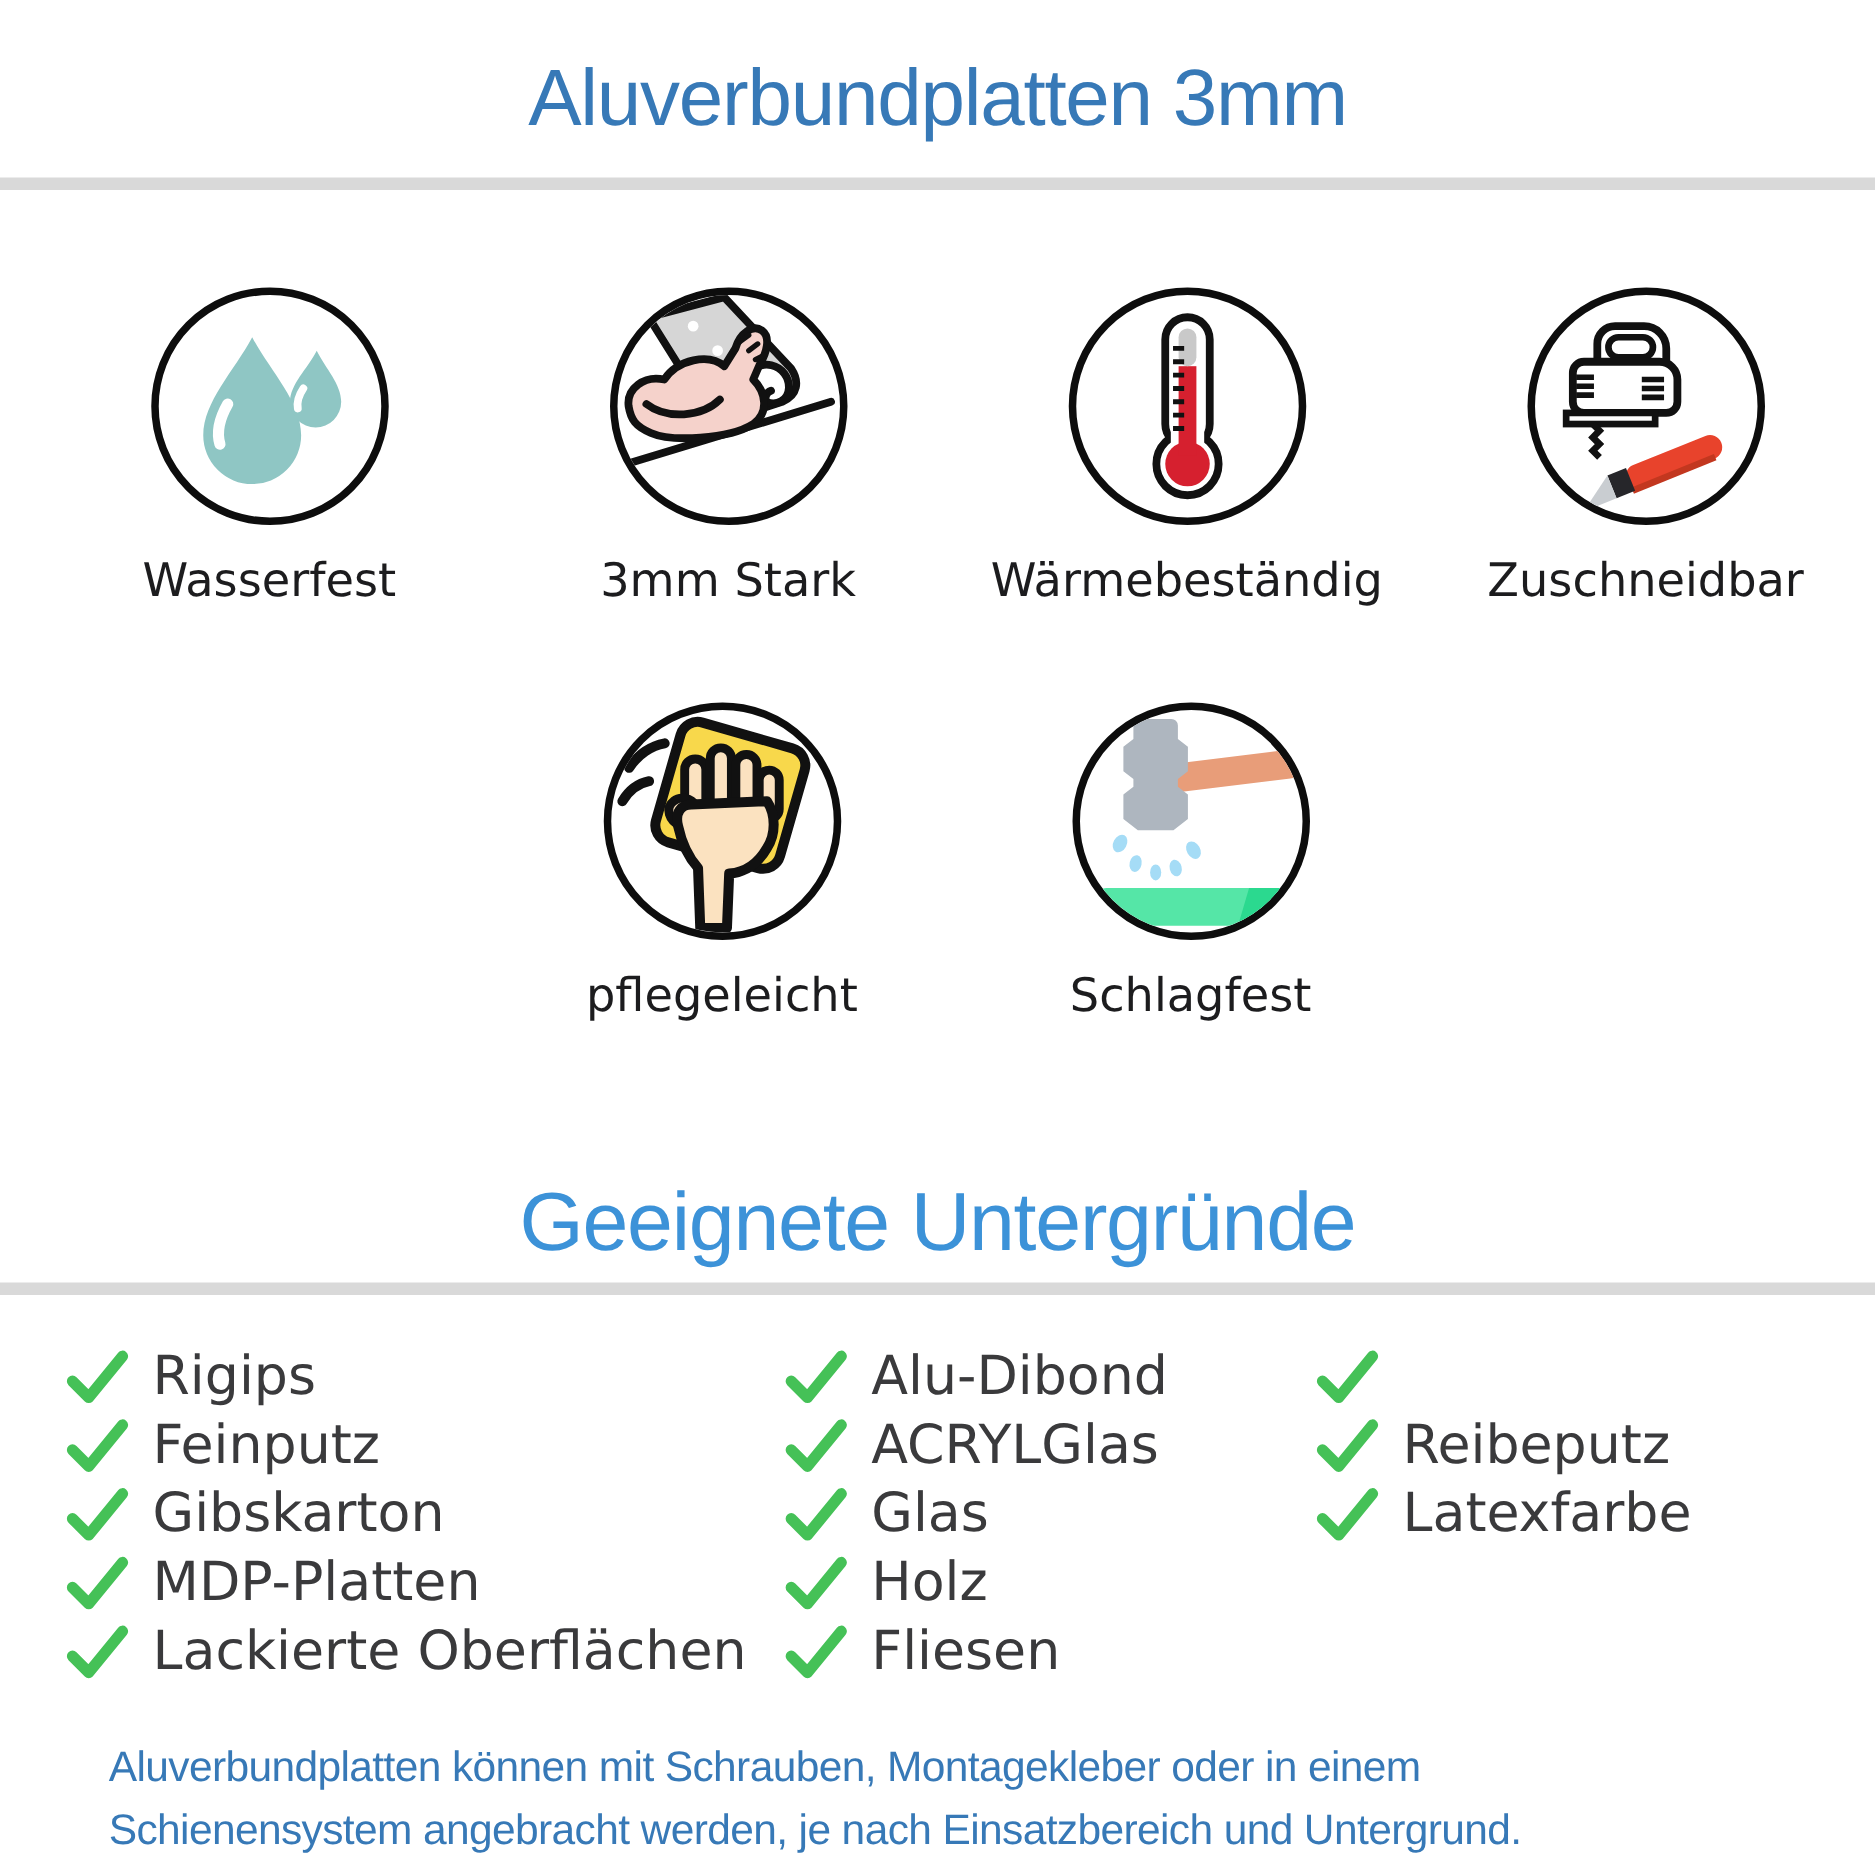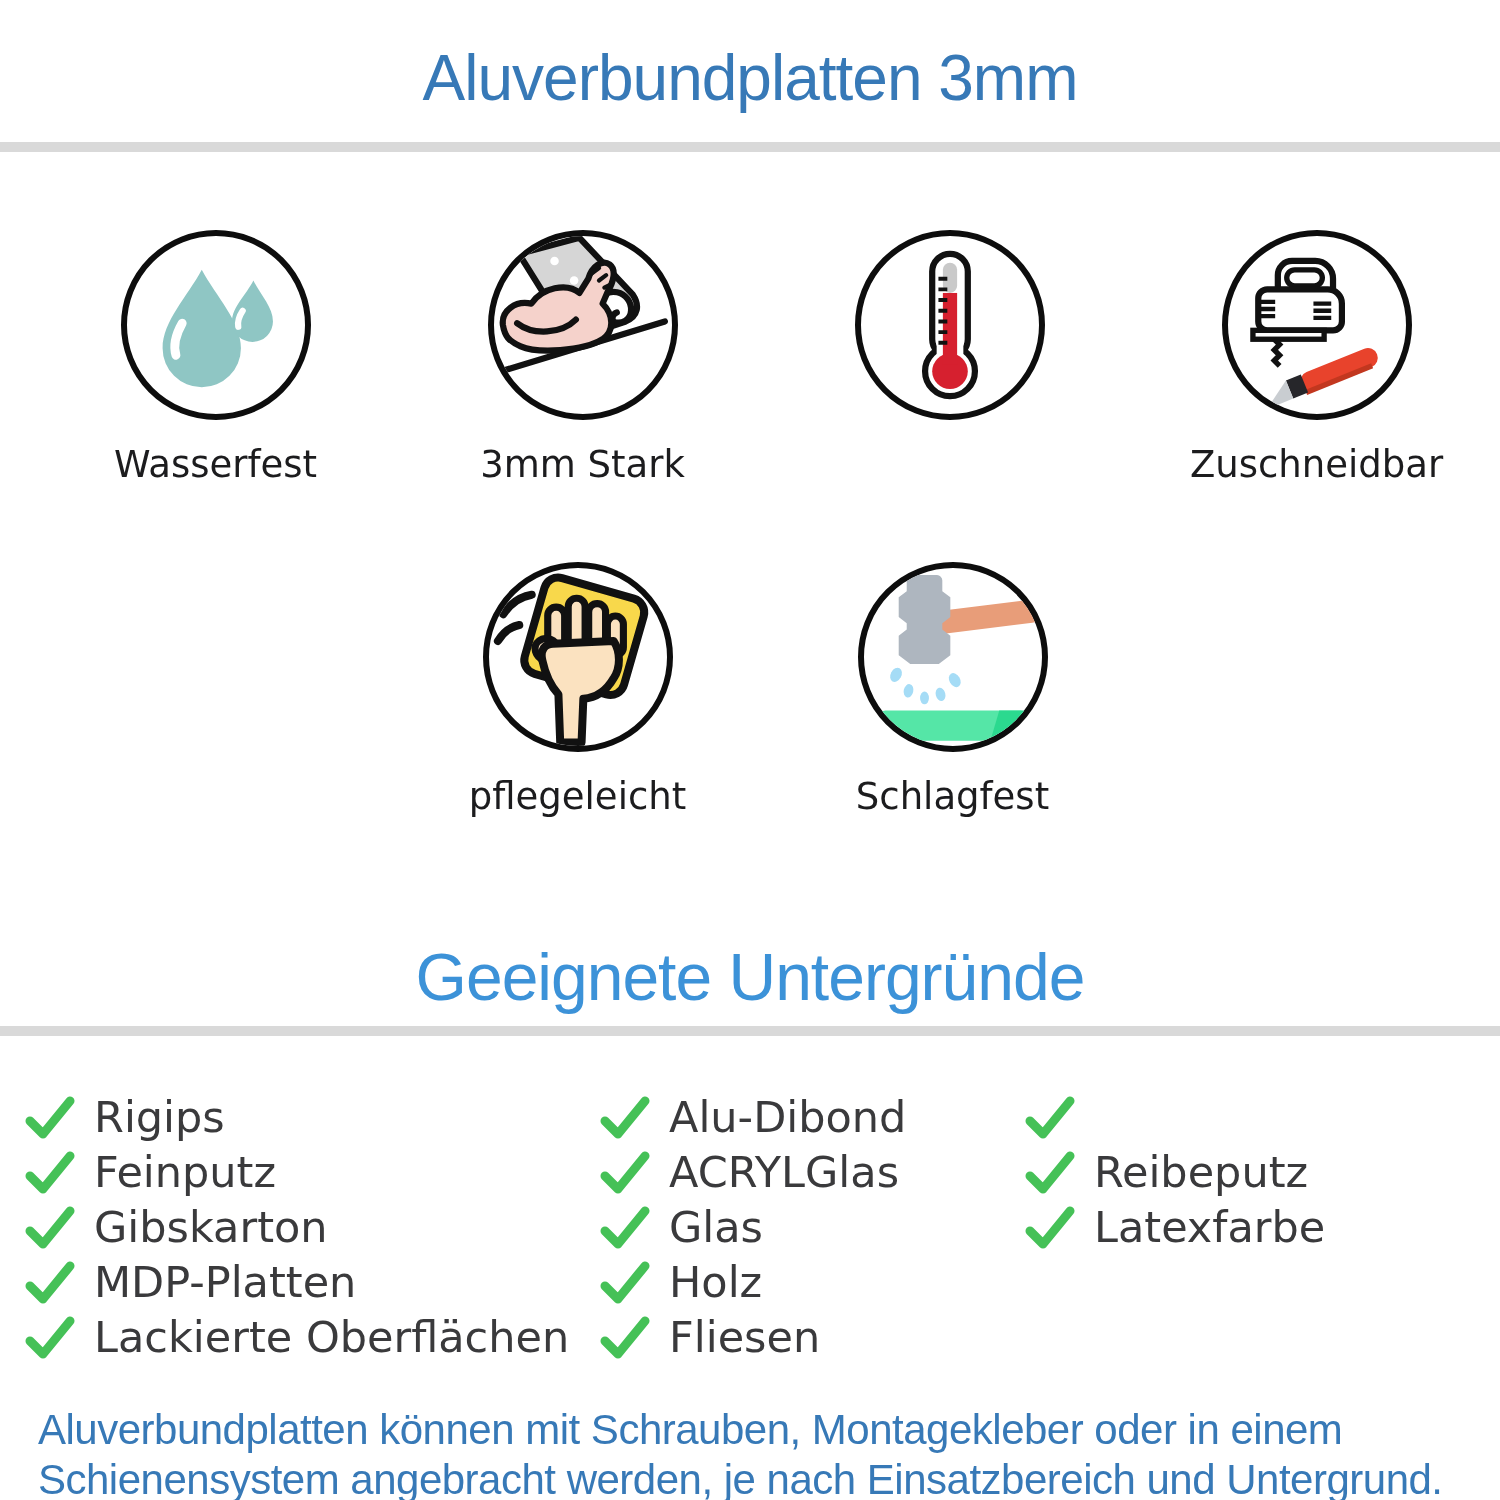--- a/index.html
+++ b/index.html
@@ -27,34 +27,34 @@
   .circle{
     width:190px;height:190px;border:6px solid #0d0d0d;border-radius:50%;
     box-sizing:border-box;overflow:hidden;background:#fff;flex:0 0 auto;
   }
   .circle svg{width:100%;height:100%;display:block;}
   .feat-label{
     margin-top:22px;font-size:37px;line-height:46px;color:#1c1c1e;
     white-space:nowrap;text-align:center;
   }
   
-  .checklist{display:flex;margin-top:54px;padding-left:24px;box-sizing:border-box;}
+  .checklist{display:flex;margin-top:38px;padding-left:52px;box-sizing:border-box;}
   .col{display:flex;flex-direction:column;}
   .col1{width:575px;}
   .col2{width:425px;}
   .check-item{display:flex;align-items:center;height:55px;gap:18px;}
   .check-item .txt{
     font-size:43px;color:#3a3a3c;white-space:nowrap;line-height:55px;
   }
   .check-icon{width:52px;height:48px;flex:0 0 auto;}
   
   .footer{
-    margin-top:40px;padding-left:38px;
+    margin-top:40px;padding-left:87px;
     font-family:"Liberation Sans",sans-serif;
-    font-size:42px;line-height:50px;color:#3779B7;letter-spacing:-0.5px;
+    font-size:34px;line-height:50px;color:#3779B7;letter-spacing:-0.5px;
   }
 </style>
 </head>
 <body>
 
 <div class="title-wrap">
   <div class="big-title">Aluverbundplatten 3mm</div>
 </div>
 <div class="divider"></div>
 
@@ -94,20 +94,21 @@
       <svg viewBox="0 0 100 100">
         <rect x="40" y="10" width="20" height="58" rx="10" fill="#fff" stroke="#111" stroke-width="3.5"></rect>
         <circle cx="50" cy="76" r="14" fill="#fff" stroke="#111" stroke-width="3.5"></circle>
         <rect x="42.5" y="56" width="15" height="12" fill="#fff"></rect>
         <circle cx="50" cy="76" r="10" fill="#D6202F"></circle>
         <rect x="46" y="32" width="8" height="40" fill="#D6202F"></rect>
         <rect x="46" y="15" width="8" height="17" rx="4" fill="#C9C9C9"></rect>
         <path d="M43.5 24 h5 M43.5 30 h5 M43.5 36 h5 M43.5 42 h5 M43.5 48 h5 M43.5 54 h5 M43.5 60 h5" stroke="#111" stroke-width="2.2"></path>
       </svg>
     </div>
+    <div class="feat-label">Wärmebeständig</div>
   </div>
 
   <div class="feat">
     <div class="circle">
       <svg viewBox="0 0 100 100">
         <path d="M28 30 v-8 a8 8 0 0 1 8 -8 h13 a10 10 0 0 1 10 10 v6" fill="none" stroke="#111" stroke-width="3.5"></path>
         <rect x="33" y="19" width="20" height="9" rx="4.5" fill="none" stroke="#111" stroke-width="3"></rect>
         <path d="M22 30 h34 a8 8 0 0 1 8 8 v10 a5 5 0 0 1 -5 5 h-37 a5 5 0 0 1 -5 -5 v-13 a5 5 0 0 1 5 -5 Z" fill="#fff" stroke="#111" stroke-width="3.5"></path>
         <path d="M48 38 h10 M48 42 h10 M48 46 h10" stroke="#111" stroke-width="2.5"></path>
         <path d="M18.5 37 h8 M18.5 41 h8 M18.5 45 h8" stroke="#111" stroke-width="2.5"></path>

